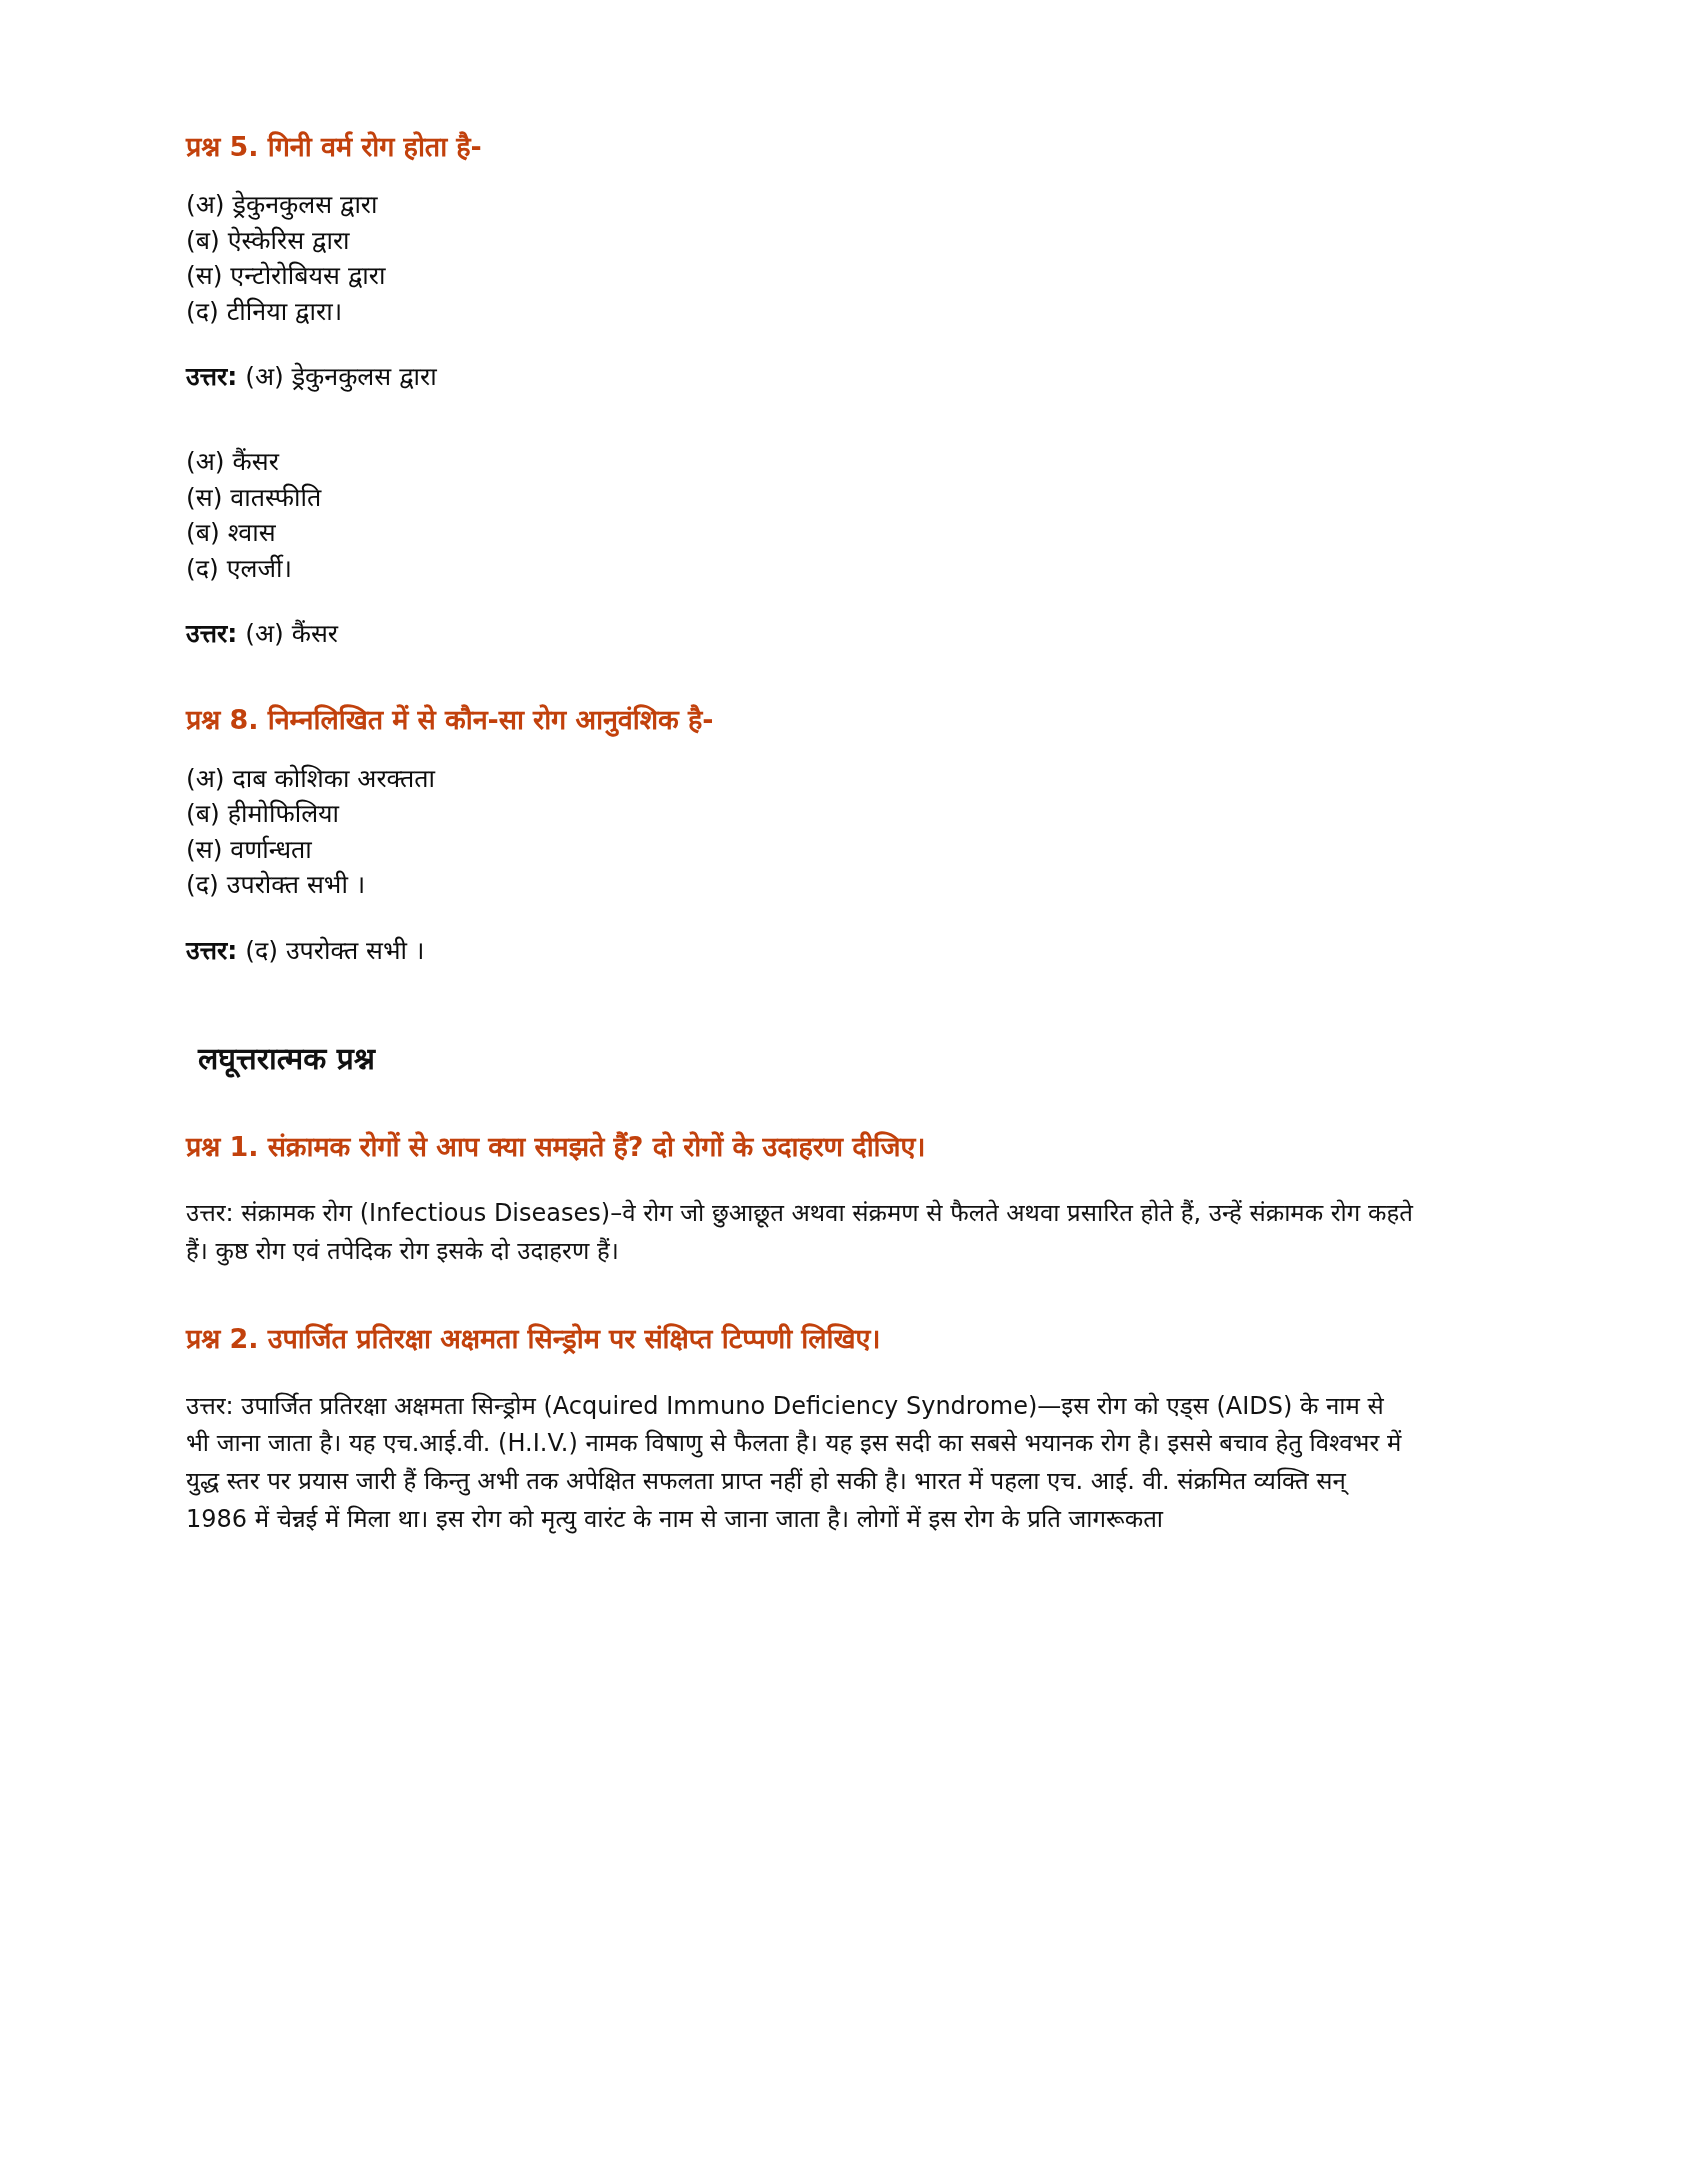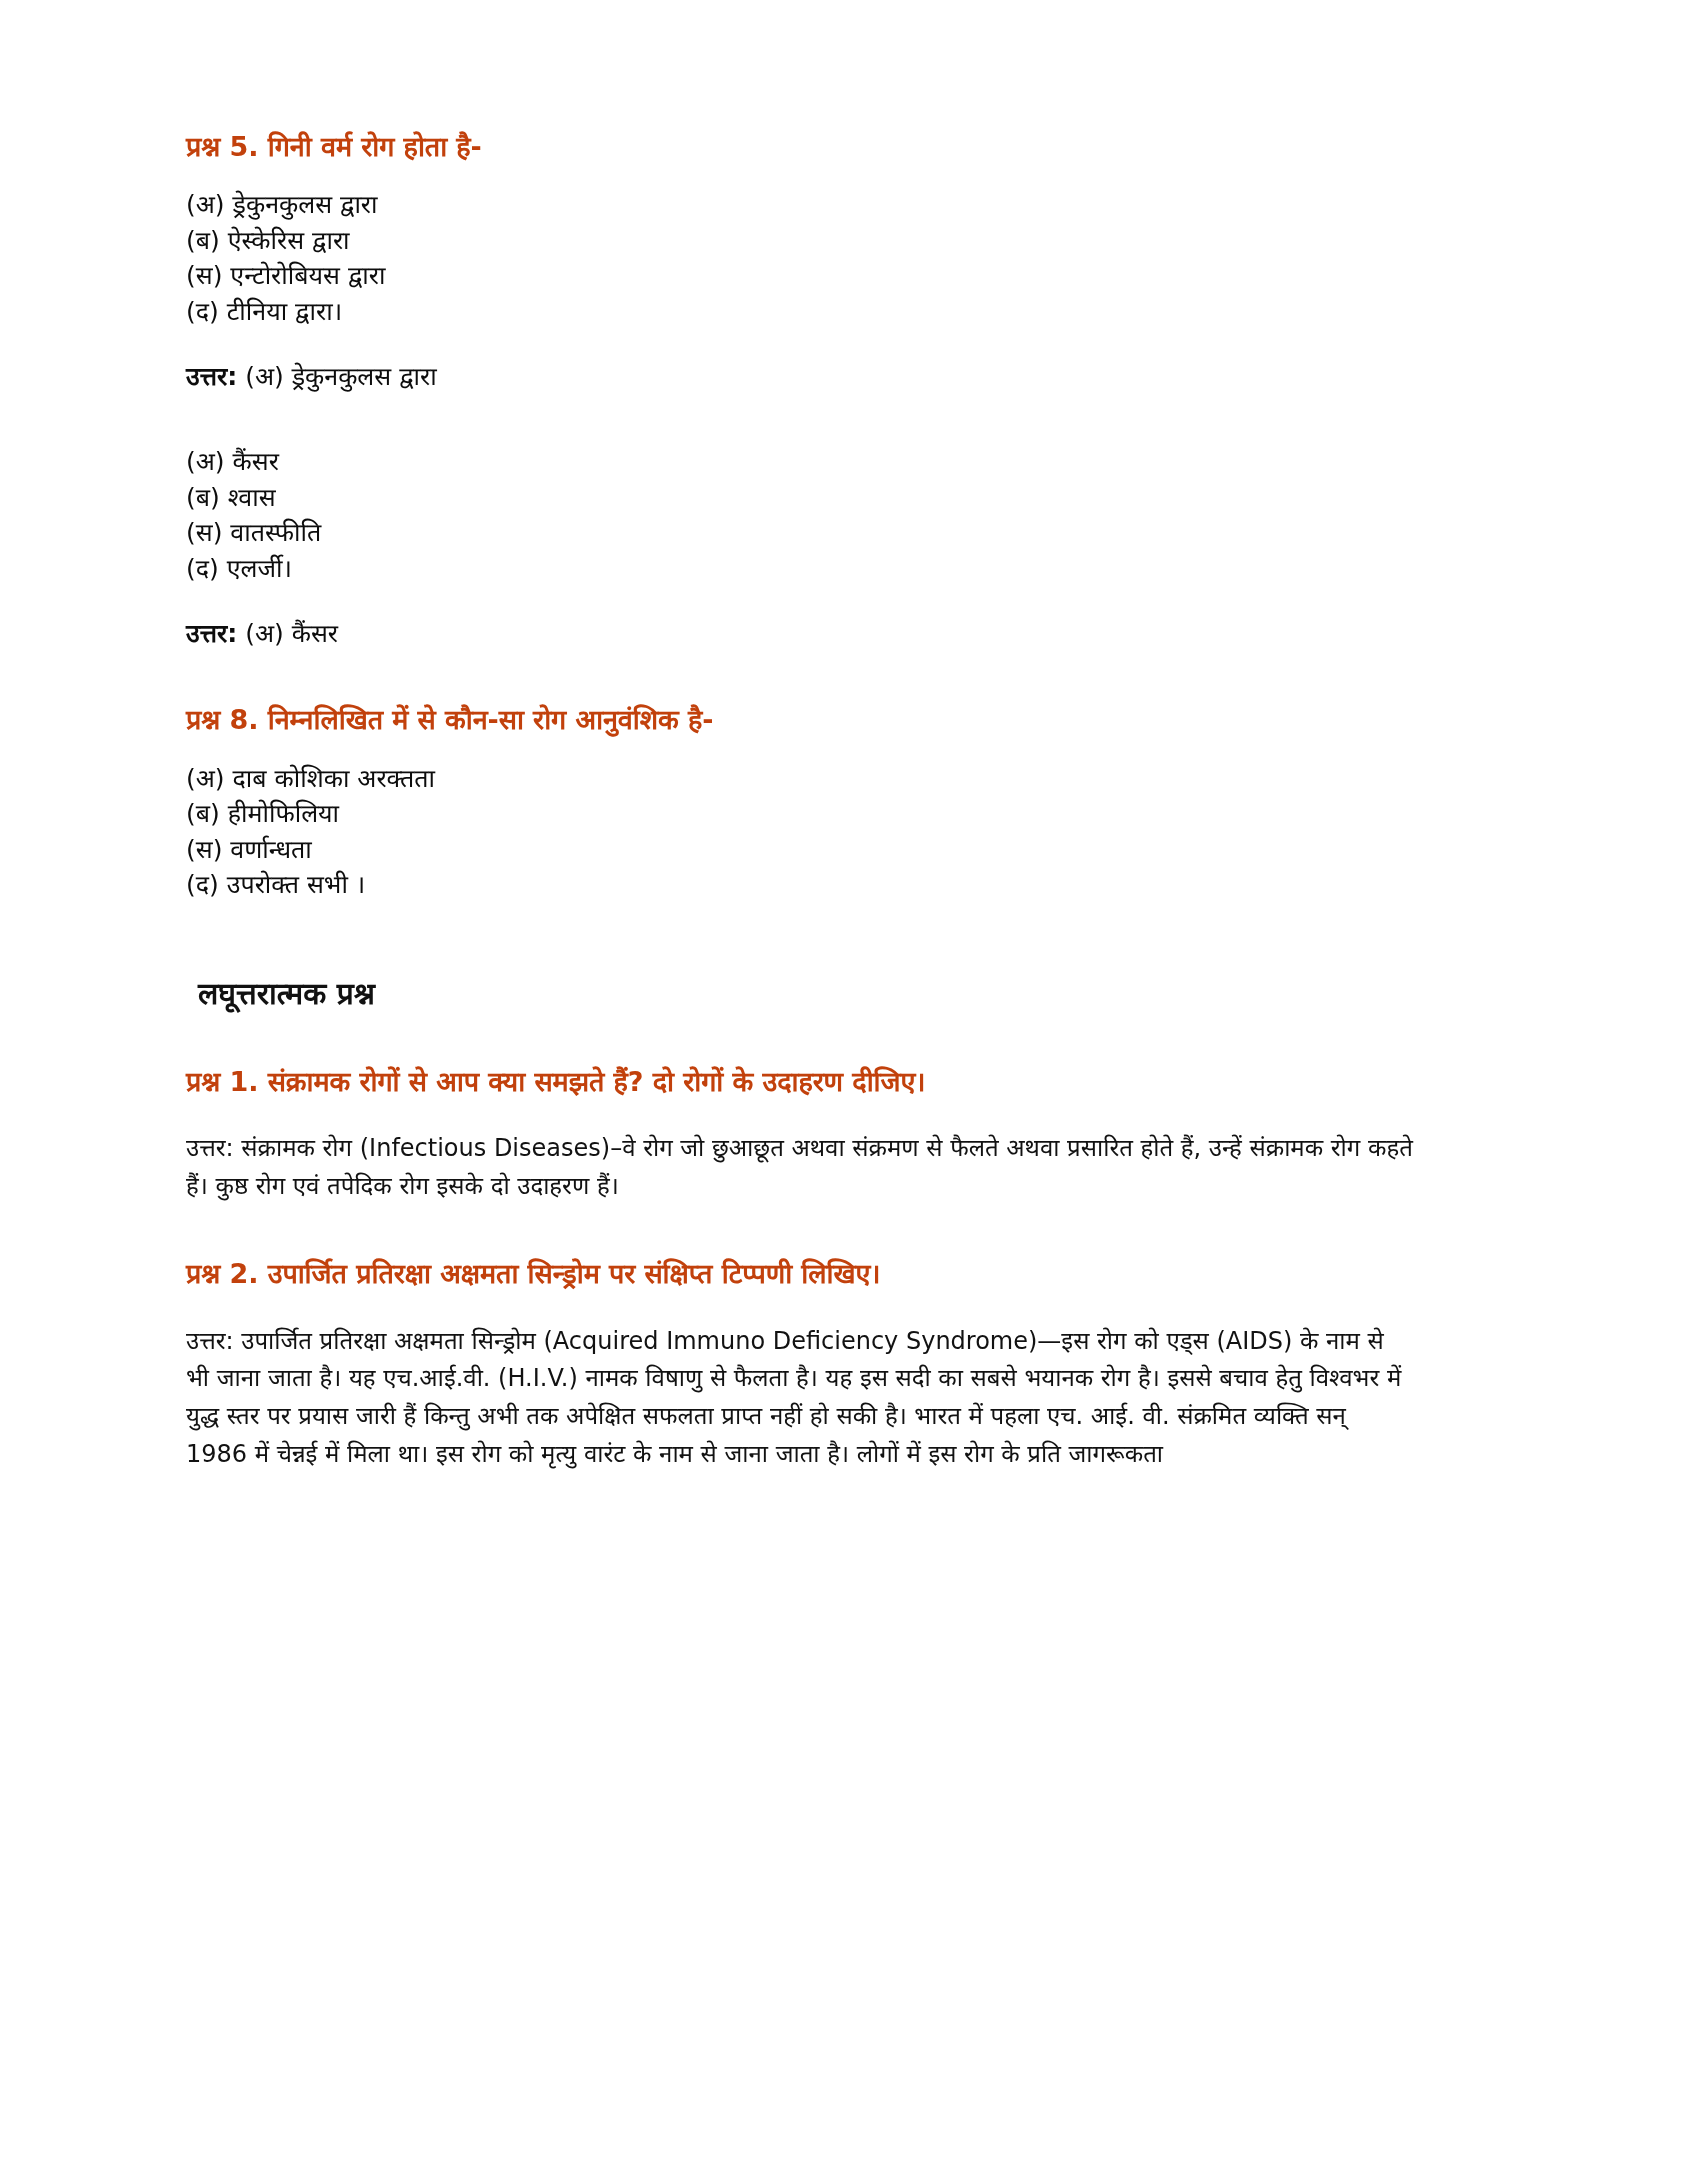--- a/index.html
+++ b/index.html
@@ -106,35 +106,36 @@
         <li>(ब) ऐस्केरिस द्वारा</li>
         <li>(स) एन्टोरोबियस द्वारा</li>
         <li>(द) टीनिया द्वारा।</li>
       </ul>
       <p class="answer-line"><span class="answer-label">उत्तर:</span><span> (अ) ड्रेकुनकुलस द्वारा</span></p>
     </section>
 
     <section class="block-q6">
       <ul class="options">
         <li>(अ) कैंसर</li>
+        <li>(स) वातस्फीति</li>
         <li>(ब) श्वास</li>
-        <li>(स) वातस्फीति</li>
         <li>(द) एलर्जी।</li>
       </ul>
       <p class="answer-line"><span class="answer-label">उत्तर:</span><span> (अ) कैंसर</span></p>
     </section>
 
     <section class="block-q7">
       <h2 class="q-heading">प्रश्न 8. निम्नलिखित में से कौन-सा रोग आनुवंशिक है-</h2>
       <ul class="options">
         <li>(अ) दाब कोशिका अरक्तता</li>
         <li>(ब) हीमोफिलिया</li>
         <li>(स) वर्णान्धता</li>
         <li>(द) उपरोक्त सभी ।</li>
       </ul>
+      <p class="answer-line"><span class="answer-label">उत्तर:</span><span> (द) उपरोक्त सभी ।</span></p>
     </section>
 
     <h1 class="section-heading block-short">लघूत्तरात्मक प्रश्न</h1>
 
     <section class="block-s1">
       <h2 class="q-heading">प्रश्न 1. संक्रामक रोगों से आप क्या समझते हैं? दो रोगों के उदाहरण दीजिए।</h2>
       <div class="gap-after-heading"></div>
       <p class="answer-para">उत्तर: संक्रामक रोग (Infectious Diseases)–वे रोग जो छुआछूत अथवा संक्रमण से फैलते अथवा प्रसारित होते हैं, उन्हें संक्रामक रोग कहते हैं। कुष्ठ रोग एवं तपेदिक रोग इसके दो उदाहरण हैं।</p>
     </section>
 

